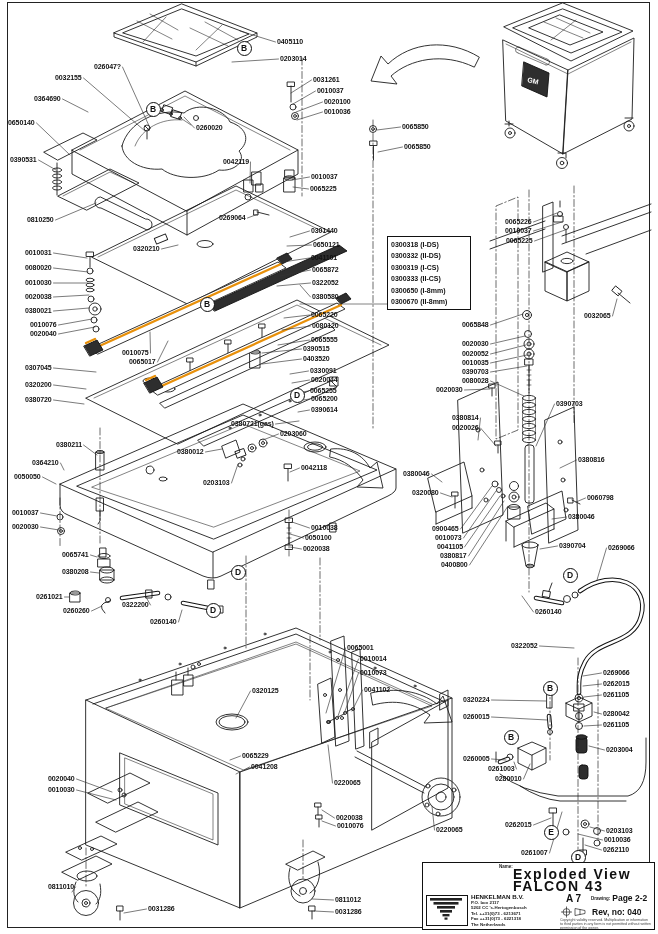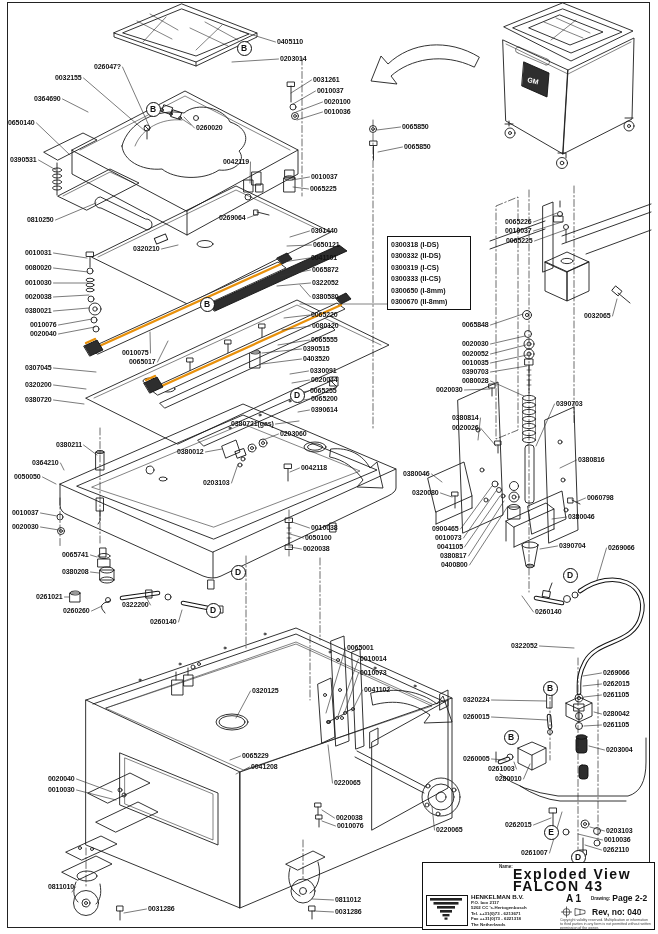--- a/index.html
+++ b/index.html
@@ -762,21 +762,21 @@
         <div class="co-addr">
             <div>P.O. box 2117</div>
             <div>5202 CC 's-Hertogenbosch</div>
             <div>Tel. ++31(0)73 - 6213671</div>
             <div>Fax ++31(0)73 - 6221318</div>
             <div>The Netherlands</div>
           </div>
       </div>
     </div>
     <div class="cell c-a4">
-      <span>A 1</span>
+      <span>A 7</span>
     </div>
     <div class="cell c-page">
       <span class="tiny">Drawing:</span>
       <span>Page 2-2</span>
     </div>
     <div class="cell c-proj">
       <svg width="27" height="12" viewBox="0 0 27 12">
         <g fill="none" stroke="#222" stroke-width="0.7">
           <circle cx="6.5" cy="6" r="3.4"></circle>
             <path d="M1,6 h11 M6.5,0.5 v11"></path>

